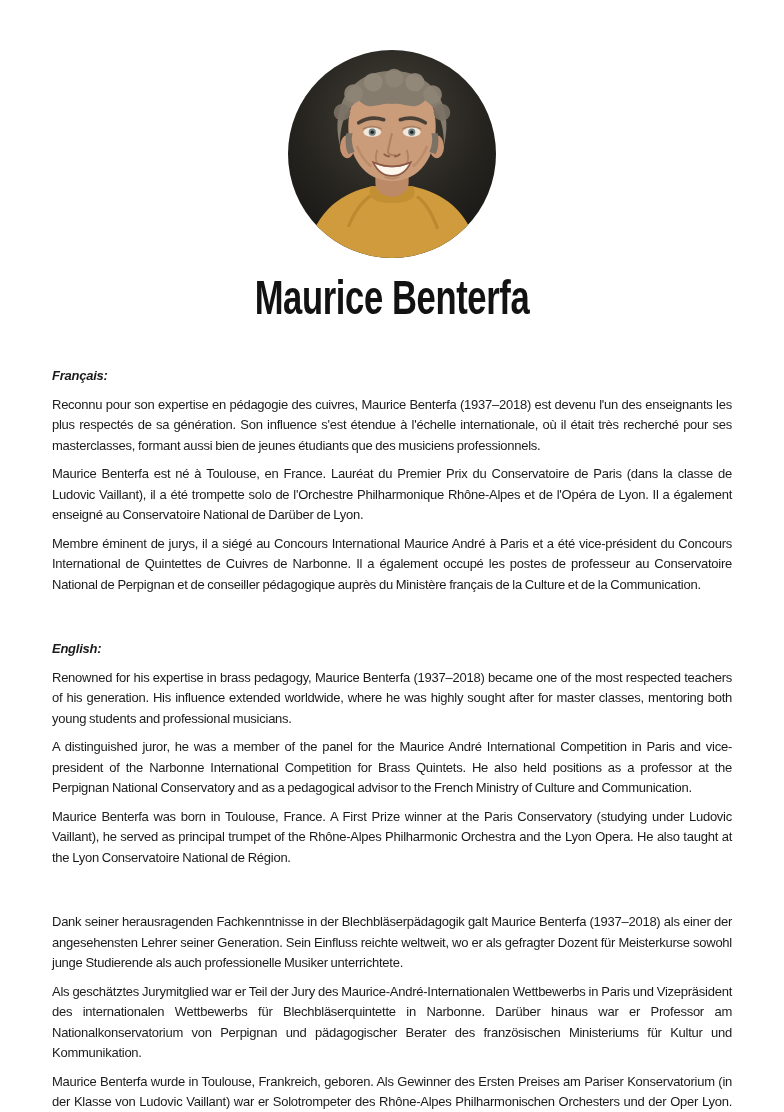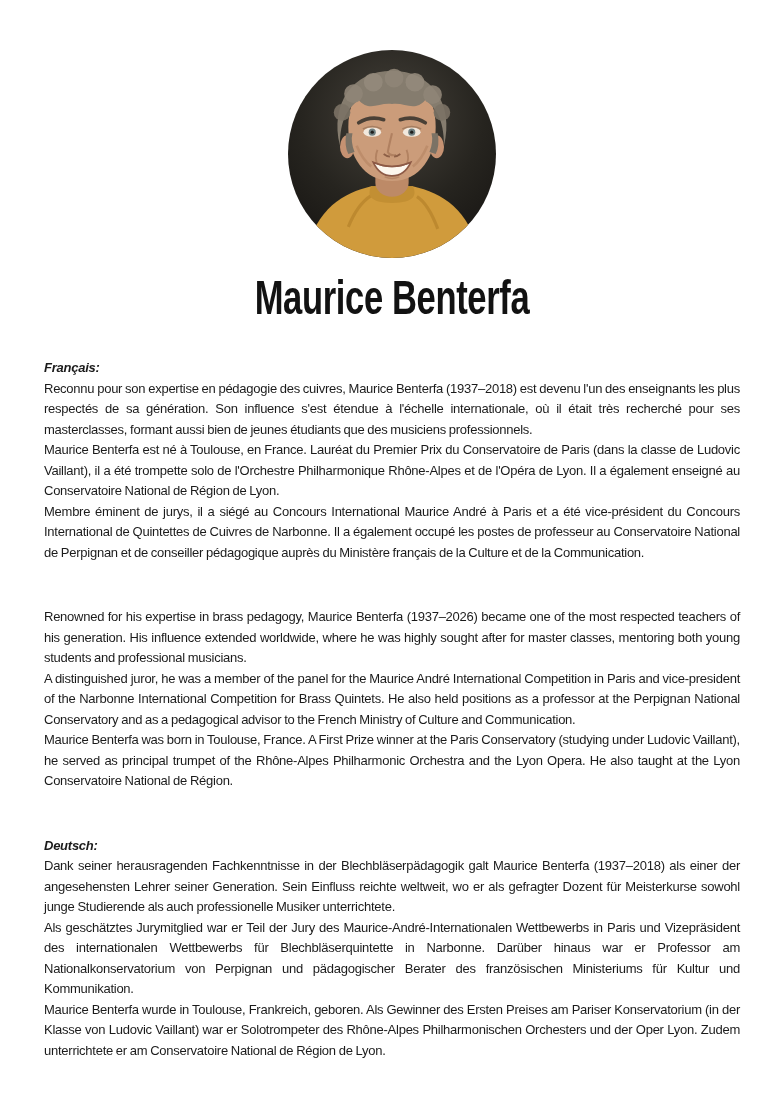--- a/index.html
+++ b/index.html
@@ -29,21 +29,21 @@
     transform: scaleX(0.72);
     transform-origin: 50% 50%;
     white-space: nowrap;
   }
   .content {
     padding: 32px 44px 0 44px;
   }
   .lang-section { margin-bottom: 44px; }
   .lang-section:last-child { margin-bottom: 0; }
   .lang-section p {
-    margin: 0;
+    margin: 8px;
     font-size: 13px;
     line-height: 20.5px;
     letter-spacing: -0.25px;
     word-spacing: -0.5px;
     text-align: justify;
     color: #1b1b1b;
   }
   .lang-section p.heading {
     font-weight: 700;
     font-style: italic;
@@ -123,31 +123,31 @@
     </svg>
   </div>
 
   <h1 class="title">Maurice Benterfa</h1>
 
   <main class="content">
 
     <section class="lang-section">
       <p class="heading">Français:</p>
       <p class="body">Reconnu pour son expertise en pédagogie des cuivres, Maurice Benterfa (1937–2018) est devenu l'un des enseignants les plus respectés de sa génération. Son influence s'est étendue à l'échelle internationale, où il était très recherché pour ses masterclasses, formant aussi bien de jeunes étudiants que des musiciens professionnels.</p>
-      <p class="body">Maurice Benterfa est né à Toulouse, en France. Lauréat du Premier Prix du Conservatoire de Paris (dans la classe de Ludovic Vaillant), il a été trompette solo de l'Orchestre Philharmonique Rhône-Alpes et de l'Opéra de Lyon. Il a également enseigné au Conservatoire National de Région de Lyon.</p>
+      <p class="body">Maurice Benterfa est né à Toulouse, en France. Lauréat du Premier Prix du Conservatoire de Paris (dans la classe de Ludovic Vaillant), il a été trompette solo de l'Orchestre Philharmonique Rhône-Alpes et de l'Opéra de Lyon. Il a également enseigné au Conservatoire National de Darüber de Lyon.</p>
       <p class="body">Membre éminent de jurys, il a siégé au Concours International Maurice André à Paris et a été vice-président du Concours International de Quintettes de Cuivres de Narbonne. Il a également occupé les postes de professeur au Conservatoire National de Perpignan et de conseiller pédagogique auprès du Ministère français de la Culture et de la Communication.</p>
     </section>
 
     <section class="lang-section">
-      <p class="body">Renowned for his expertise in brass pedagogy, Maurice Benterfa (1937–2026) became one of the most respected teachers of his generation. His influence extended worldwide, where he was highly sought after for master classes, mentoring both young students and professional musicians.</p>
+      <p class="heading">English:</p>
+      <p class="body">Renowned for his expertise in brass pedagogy, Maurice Benterfa (1937–2018) became one of the most respected teachers of his generation. His influence extended worldwide, where he was highly sought after for master classes, mentoring both young students and professional musicians.</p>
       <p class="body">A distinguished juror, he was a member of the panel for the Maurice André International Competition in Paris and vice-president of the Narbonne International Competition for Brass Quintets. He also held positions as a professor at the Perpignan National Conservatory and as a pedagogical advisor to the French Ministry of Culture and Communication.</p>
       <p class="body">Maurice Benterfa was born in Toulouse, France. A First Prize winner at the Paris Conservatory (studying under Ludovic Vaillant), he served as principal trumpet of the Rhône-Alpes Philharmonic Orchestra and the Lyon Opera. He also taught at the Lyon Conservatoire National de Région.</p>
     </section>
 
     <section class="lang-section">
-      <p class="heading">Deutsch:</p>
       <p class="body">Dank seiner herausragenden Fachkenntnisse in der Blechbläserpädagogik galt Maurice Benterfa (1937–2018) als einer der angesehensten Lehrer seiner Generation. Sein Einfluss reichte weltweit, wo er als gefragter Dozent für Meisterkurse sowohl junge Studierende als auch professionelle Musiker unterrichtete.</p>
       <p class="body">Als geschätztes Jurymitglied war er Teil der Jury des Maurice-André-Internationalen Wettbewerbs in Paris und Vizepräsident des internationalen Wettbewerbs für Blechbläserquintette in Narbonne. Darüber hinaus war er Professor am Nationalkonservatorium von Perpignan und pädagogischer Berater des französischen Ministeriums für Kultur und Kommunikation.</p>
       <p class="body">Maurice Benterfa wurde in Toulouse, Frankreich, geboren. Als Gewinner des Ersten Preises am Pariser Konservatorium (in der Klasse von Ludovic Vaillant) war er Solotrompeter des Rhône-Alpes Philharmonischen Orchesters und der Oper Lyon. Zudem unterrichtete er am Conservatoire National de Région de Lyon.</p>
     </section>
 
   </main>
 </div>
 
 </body></html>

